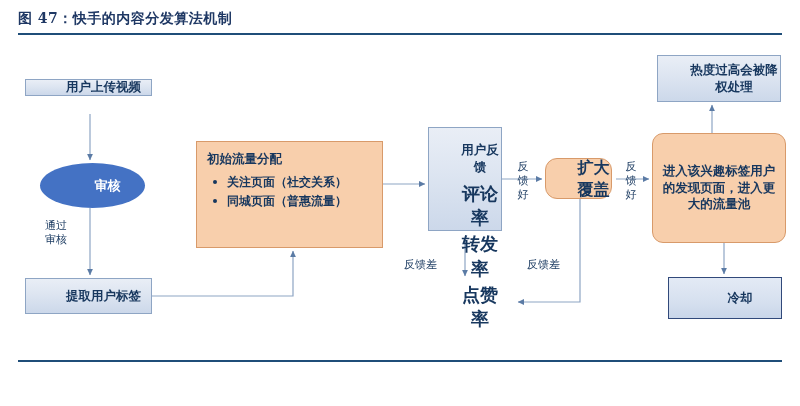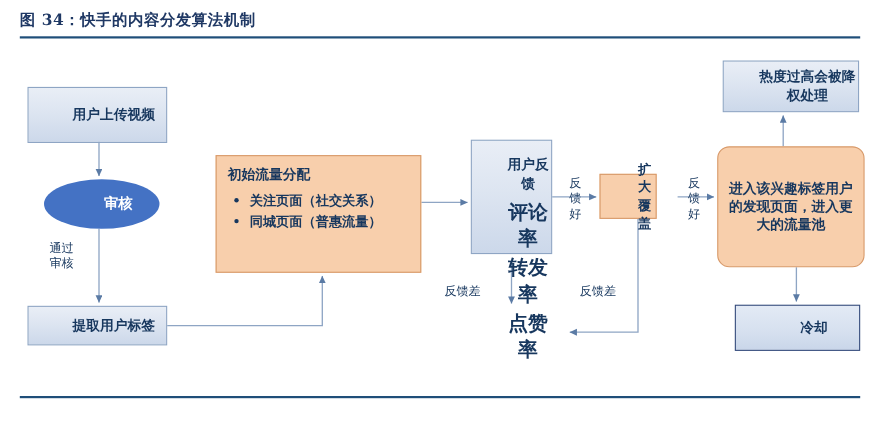--- a/index.html
+++ b/index.html
@@ -58,28 +58,28 @@
     background:#f8cfac;
     border:1px solid #d89a6a;
   }
   .ellipse{
     background:#4472c4;
     border-radius:50%;
     color:#ffffff;
   }
 
   
-  #n-upload   {left:25px; top:79px;  width:127px;height:51px; font-size:12.5px;}
+  #n-upload   {left:25px; top:79px;  width:127px;height:17px; font-size:12.5px;}
   #n-review   {left:40px; top:163px; width:105px;height:45px; font-size:13px;}
   #n-tag      {left:25px; top:278px; width:127px;height:36px; font-size:12.5px;}
   #n-initial  {left:196px;top:141px; width:187px;height:107px;
                display:block;padding:9px 10px 0 10px;font-size:12px;text-align:left;}
   #n-feedback {left:428px;top:127px; width:74px; height:104px;
                display:block;padding-top:14px;font-size:12.5px;text-align:center;}
-  #n-expand   {left:545px;top:158px; width:52px; height:41px; font-size:12px;}
+  #n-expand   {left:545px;top:158px; width:67px; height:41px; font-size:16px;border-radius:12px;}
   #n-pool     {left:652px;top:133px; width:134px;height:110px;
                font-size:12.5px;padding:0 6px;border-radius:11px;}
   #n-hot      {left:657px;top:55px;  width:124px;height:47px; font-size:12.5px;}
   #n-cool     {left:668px;top:277px; width:114px;height:42px; font-size:12.5px;}
   #n-stop     {left:419px;top:278px; width:96px; height:46px; font-size:12.5px;
                line-height:1.15;}
 
   .initial-head{font-size:12.5px;margin-bottom:6px;}
   .initial-list{margin:0;padding-left:16px;list-style:none;}
   .initial-list li{position:relative;font-size:12px;margin-top:3px;padding-left:4px;}
@@ -103,21 +103,21 @@
   #l-bad1  {left:404px;top:258px;}
   #l-bad2  {left:527px;top:258px;}
 
   svg.edges{position:absolute;left:0;top:0;width:800px;height:406px;overflow:visible;}
 </style>
 </head>
 <body>
 
 <div id="stage">
 
-  <div class="fig-title">图 34：快手的内容分发算法机制</div>
+  <div class="fig-title">图 47：快手的内容分发算法机制</div>
   <div class="rule-top"></div>
 
   <svg class="edges" viewBox="0 0 800 406" preserveAspectRatio="none">
     <defs>
       <marker id="ah" markerWidth="7" markerHeight="7" refX="5.4" refY="2.6" orient="auto" markerUnits="strokeWidth">
         <path d="M0,0 L5.6,2.6 L0,5.2 z" fill="#5b7ba5"></path>
       </marker>
     </defs>
     <g stroke="#8ea5c4" stroke-width="1.2" fill="none" marker-end="url(#ah)">
 

